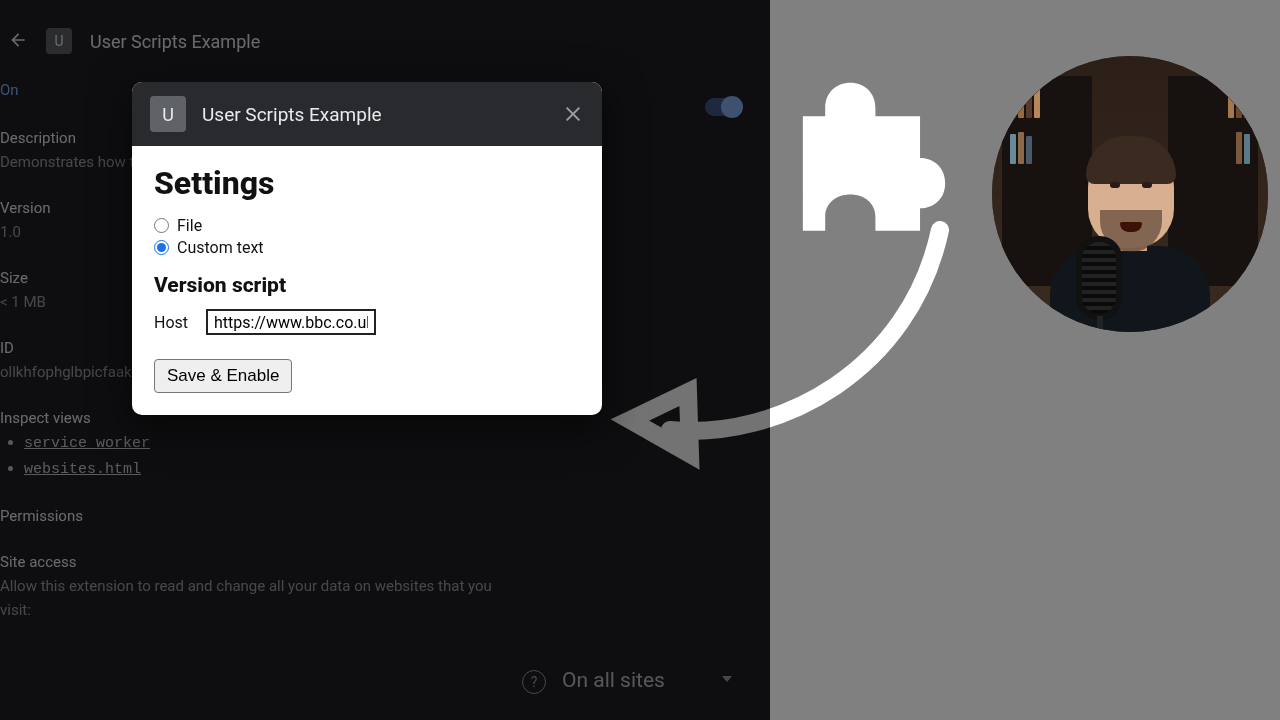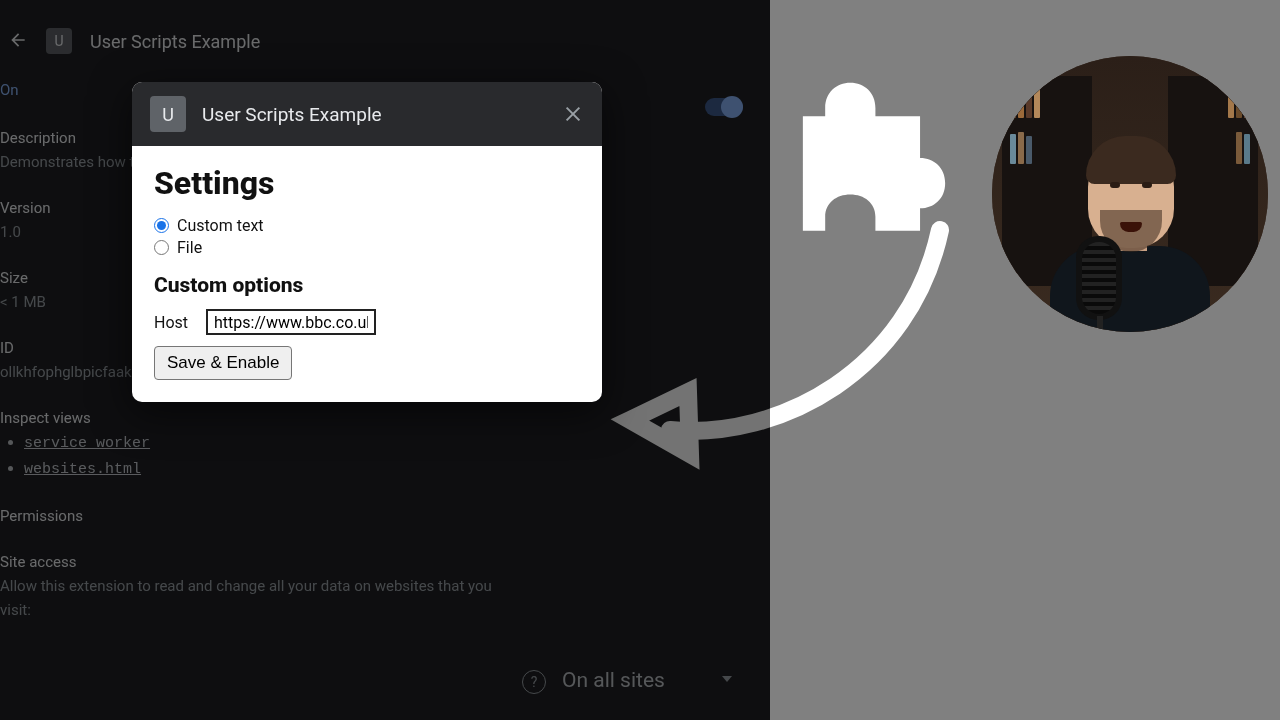--- a/index.html
+++ b/index.html
@@ -41,21 +41,21 @@
 
   .dlg-body { padding: 18px 22px 22px 22px; color: #111; border-radius: 30px; }
   .h-settings { font-size: 32px; font-weight: 800; margin-bottom: 14px; }
   .h-type { font-size: 22px; font-weight: 800; margin-bottom: 10px; }
   .radio-row { display: flex; align-items: center; gap: 8px; font-size: 16px; margin-bottom: 3px; }
   .radio-row input { width: 15px; height: 15px; accent-color: #1a73e8; }
   .h-custom { font-size: 21px; font-weight: 800; margin: 16px 0 12px 0; }
   .code-box { width: 100%; height: 188px; background: #1e1e1e; border: 1px solid #000; color: #e6e6e6; font-family: ui-monospace, Menlo, Consolas, monospace; font-size: 16px; padding: 12px 16px; resize: none; line-height: 1.35; }
   .host-row { display: flex; align-items: center; gap: 18px; margin-top: 12px; font-size: 16px; }
   .host-row input { border: 2px solid #222; padding: 3px 6px; font-size: 16px; width: 170px; height: 26px; font-family: inherit; }
-  .save-btn { margin-top: 11px; background: #efefef; border: 1px solid #767676; border-radius: 4px; padding: 6px 12px; font-size: 17px; cursor: pointer; }
+  .save-btn { margin-top: 24px; background: #efefef; border: 1px solid #767676; border-radius: 4px; padding: 6px 12px; font-size: 17px; cursor: pointer; }
 
   
   .right-pane { position: relative; width: 510px; height: 720px; background: #808080; }
   .puzzle { position: absolute; left: 32px; top: 80px; width: 150px; height: 165px; fill: #fff; }
   .arrow { position: absolute; left: -160px; top: 210px; width: 380px; height: 280px; pointer-events: none; }
   .arrow path { stroke: #fff; fill: none; stroke-width: 18; stroke-linecap: round; }
   .arrow-head { fill: #fff; }
   .webcam { position: absolute; right: 12px; top: 56px; width: 276px; height: 276px; border-radius: 50%; overflow: hidden; background: #3a2a20; }
   .wc-wall { position: absolute; inset: 0; background: linear-gradient(#2b1f18, #3a2b20); }
   .wc-shelf { position: absolute; background: #171210; }
@@ -129,29 +129,29 @@
       <div class="dlg-icon">
           <span>U</span>
         </div>
       <div class="dlg-title">User Scripts Example</div>
       <div class="dlg-close"></div>
     </div>
     <div class="dlg-body">
       <div class="h-settings">Settings</div>
 
       <label class="radio-row">
+        <input type="radio" name="type" style="">
+        <span>File</span>
+      </label>
+      <label class="radio-row">
         <input type="radio" name="type" checked="" style="">
         <span>Custom text</span>
       </label>
-      <label class="radio-row">
-        <input type="radio" name="type" style="">
-        <span>File</span>
-      </label>
-
-      <div class="h-custom">Custom options</div>
+
+      <div class="h-custom">Version script</div>
 
       <div class="host-row">
         <span>Host</span>
         <input type="text" value="https://www.bbc.co.uk/*" style="">
       </div>
 
       <button class="save-btn">Save &amp; Enable</button>
     </div>
   </div>
 </div>

